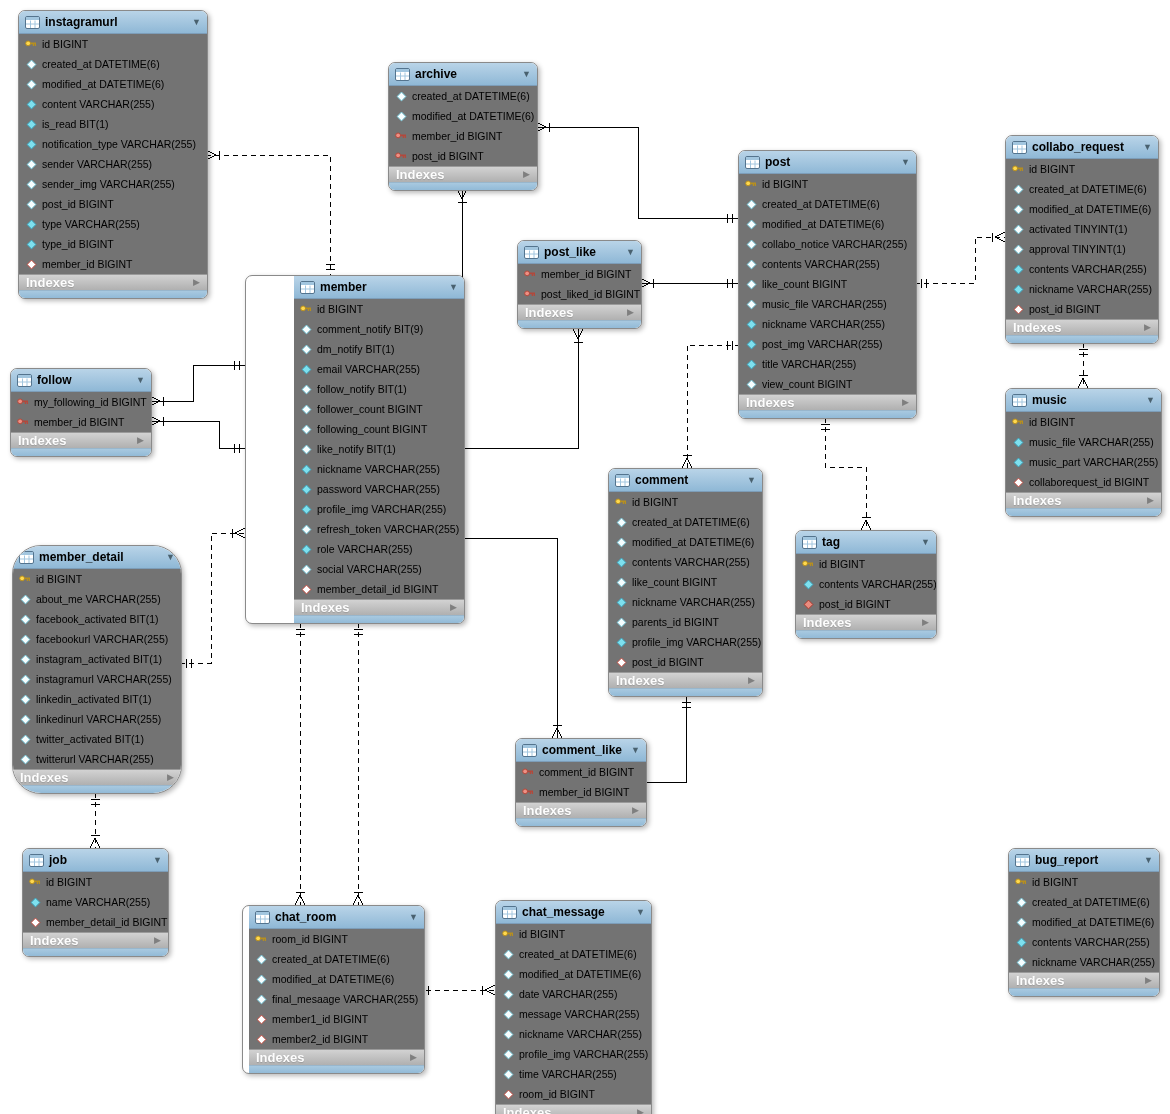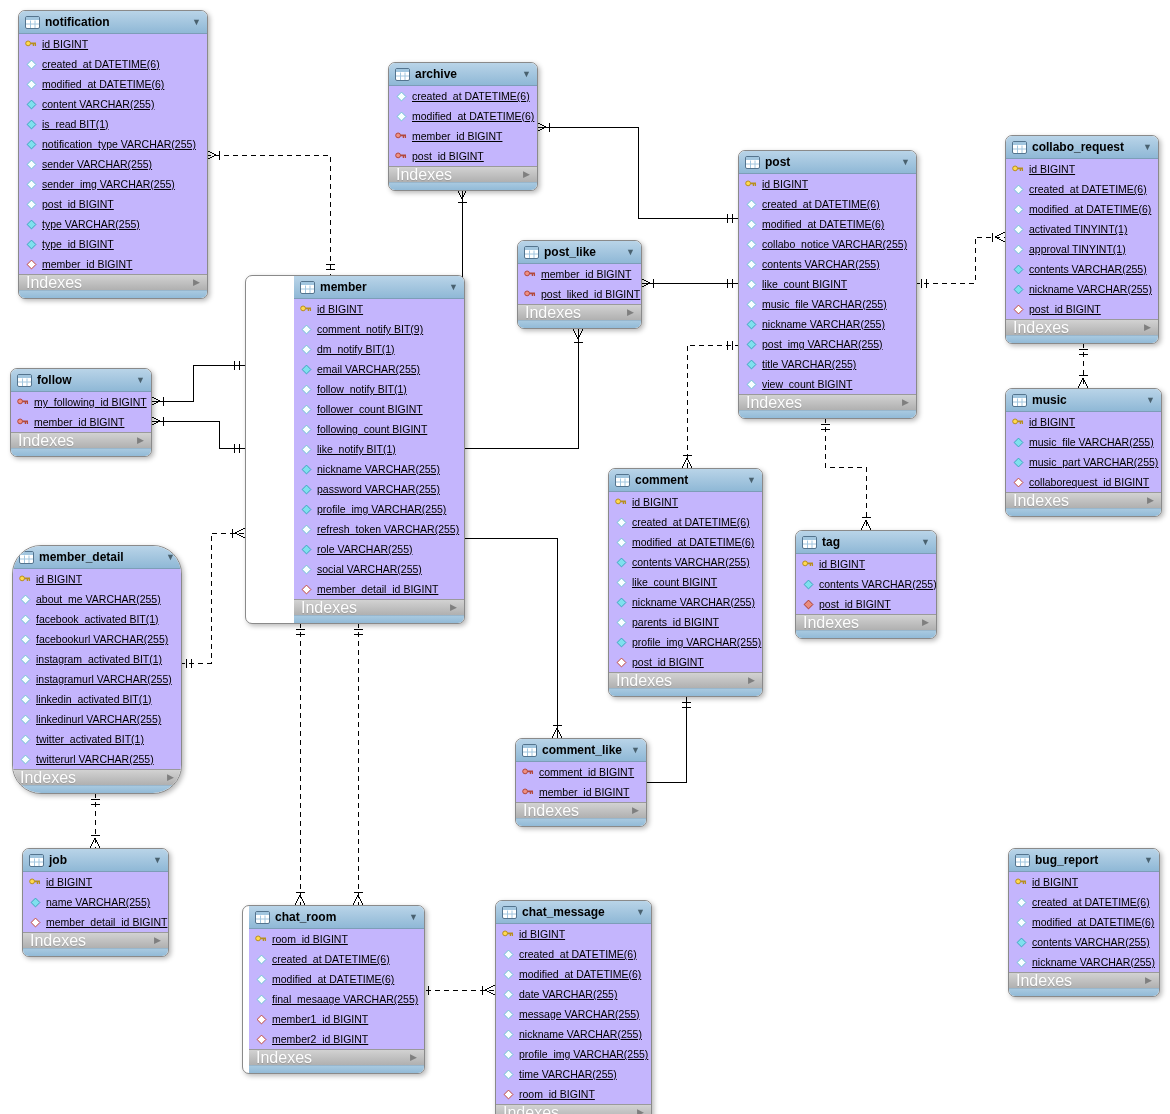--- a/index.html
+++ b/index.html
@@ -15,30 +15,30 @@
     overflow:hidden;
   }
   .tbl-header{
     height:22px;display:flex;align-items:center;gap:5px;padding:0 6px;
     background:linear-gradient(#b9d4e8,#8fb8d6);
     border-bottom:1px solid #7d9db8;
   }
   .tbl-icon{display:flex;align-items:center;}
   .tbl-name{flex:1;font-size:12px;font-weight:bold;color:#000;letter-spacing:0;}
   .collapse-arrow{font-size:9px;color:#49616f;line-height:1;}
-  .tbl-rows{background:#c4b5fd;text-decoration:underline;}
+  .tbl-rows{background:#737373;}
   .tbl-row{height:20px;display:flex;align-items:center;gap:5px;padding:0 6px;white-space:nowrap;}
   .col-icon{display:flex;align-items:center;width:12px;justify-content:center;flex:none;}
   .col-label{font-size:10.5px;color:#000;}
   .tbl-footer{
     height:15px;display:flex;align-items:center;padding:0 7px;
     background:linear-gradient(#d2d2d2,#b0b0b0);
     border-top:1px solid #9a9a9a;
   }
-  .indexes-label{font-size:16px;font-weight:normal;color:#fdfdfd;flex:1;text-shadow:0 1px 1px rgba(0,0,0,0.15);}
+  .indexes-label{font-size:13px;font-weight:bold;color:#fdfdfd;flex:1;text-shadow:0 1px 1px rgba(0,0,0,0.15);}
   .expand-arrow{font-size:9px;color:#7f7f7f;line-height:1;}
   .tbl-bottom{height:7px;background:linear-gradient(#a8c9e0,#92bad7);border-top:1px solid #98b6cc;}
 </style>
 </head>
 <body>
 
 <div id="canvas">
   <svg id="connector-layer" width="1170" height="1114">
       <g shape-rendering="crispEdges">
         <path d="M 206 155 L 330 155 L 330 275" fill="none" stroke="#000000" stroke-width="1" stroke-dasharray="5 4"></path>
@@ -188,21 +188,21 @@
   <div id="tables-layer">
   <div class="db-table" style="left: 18px; top: 10px; width: 188px;">
     <div class="tbl-header">
       <span class="tbl-icon">
             <svg width="15" height="13" viewBox="0 0 15 13">
               <rect x="0.5" y="0.5" width="14" height="12" rx="1.5" fill="#ffffff" stroke="#54748e"></rect>
               <path d="M1 1 H14 V4 H1 Z" fill="#a2c6df"></path>
               <path d="M1 8 H14 M5.5 4.5 V12 M10 4.5 V12" stroke="#a2c6df" stroke-width="1" fill="none"></path>
             </svg>
           </span>
-      <span class="tbl-name">notification</span>
+      <span class="tbl-name">instagramurl</span>
       <span class="collapse-arrow">▼</span>
     </div>
     <div class="tbl-rows">
           <div class="tbl-row">
             <span class="col-icon">
               <svg width="12" height="12" viewBox="0 0 12 12">
                 <circle cx="3.1" cy="5.4" r="2.4" fill="#ffd94f" stroke="#b78f1f" stroke-width="1"></circle>
                 <path d="M5.4 5.4 H11" stroke="#b78f1f" stroke-width="1.7" fill="none"></path>
                 <path d="M8.4 5.4 V8  M10.4 5.4 V8" stroke="#b78f1f" stroke-width="1.3" fill="none"></path>
               </svg>

